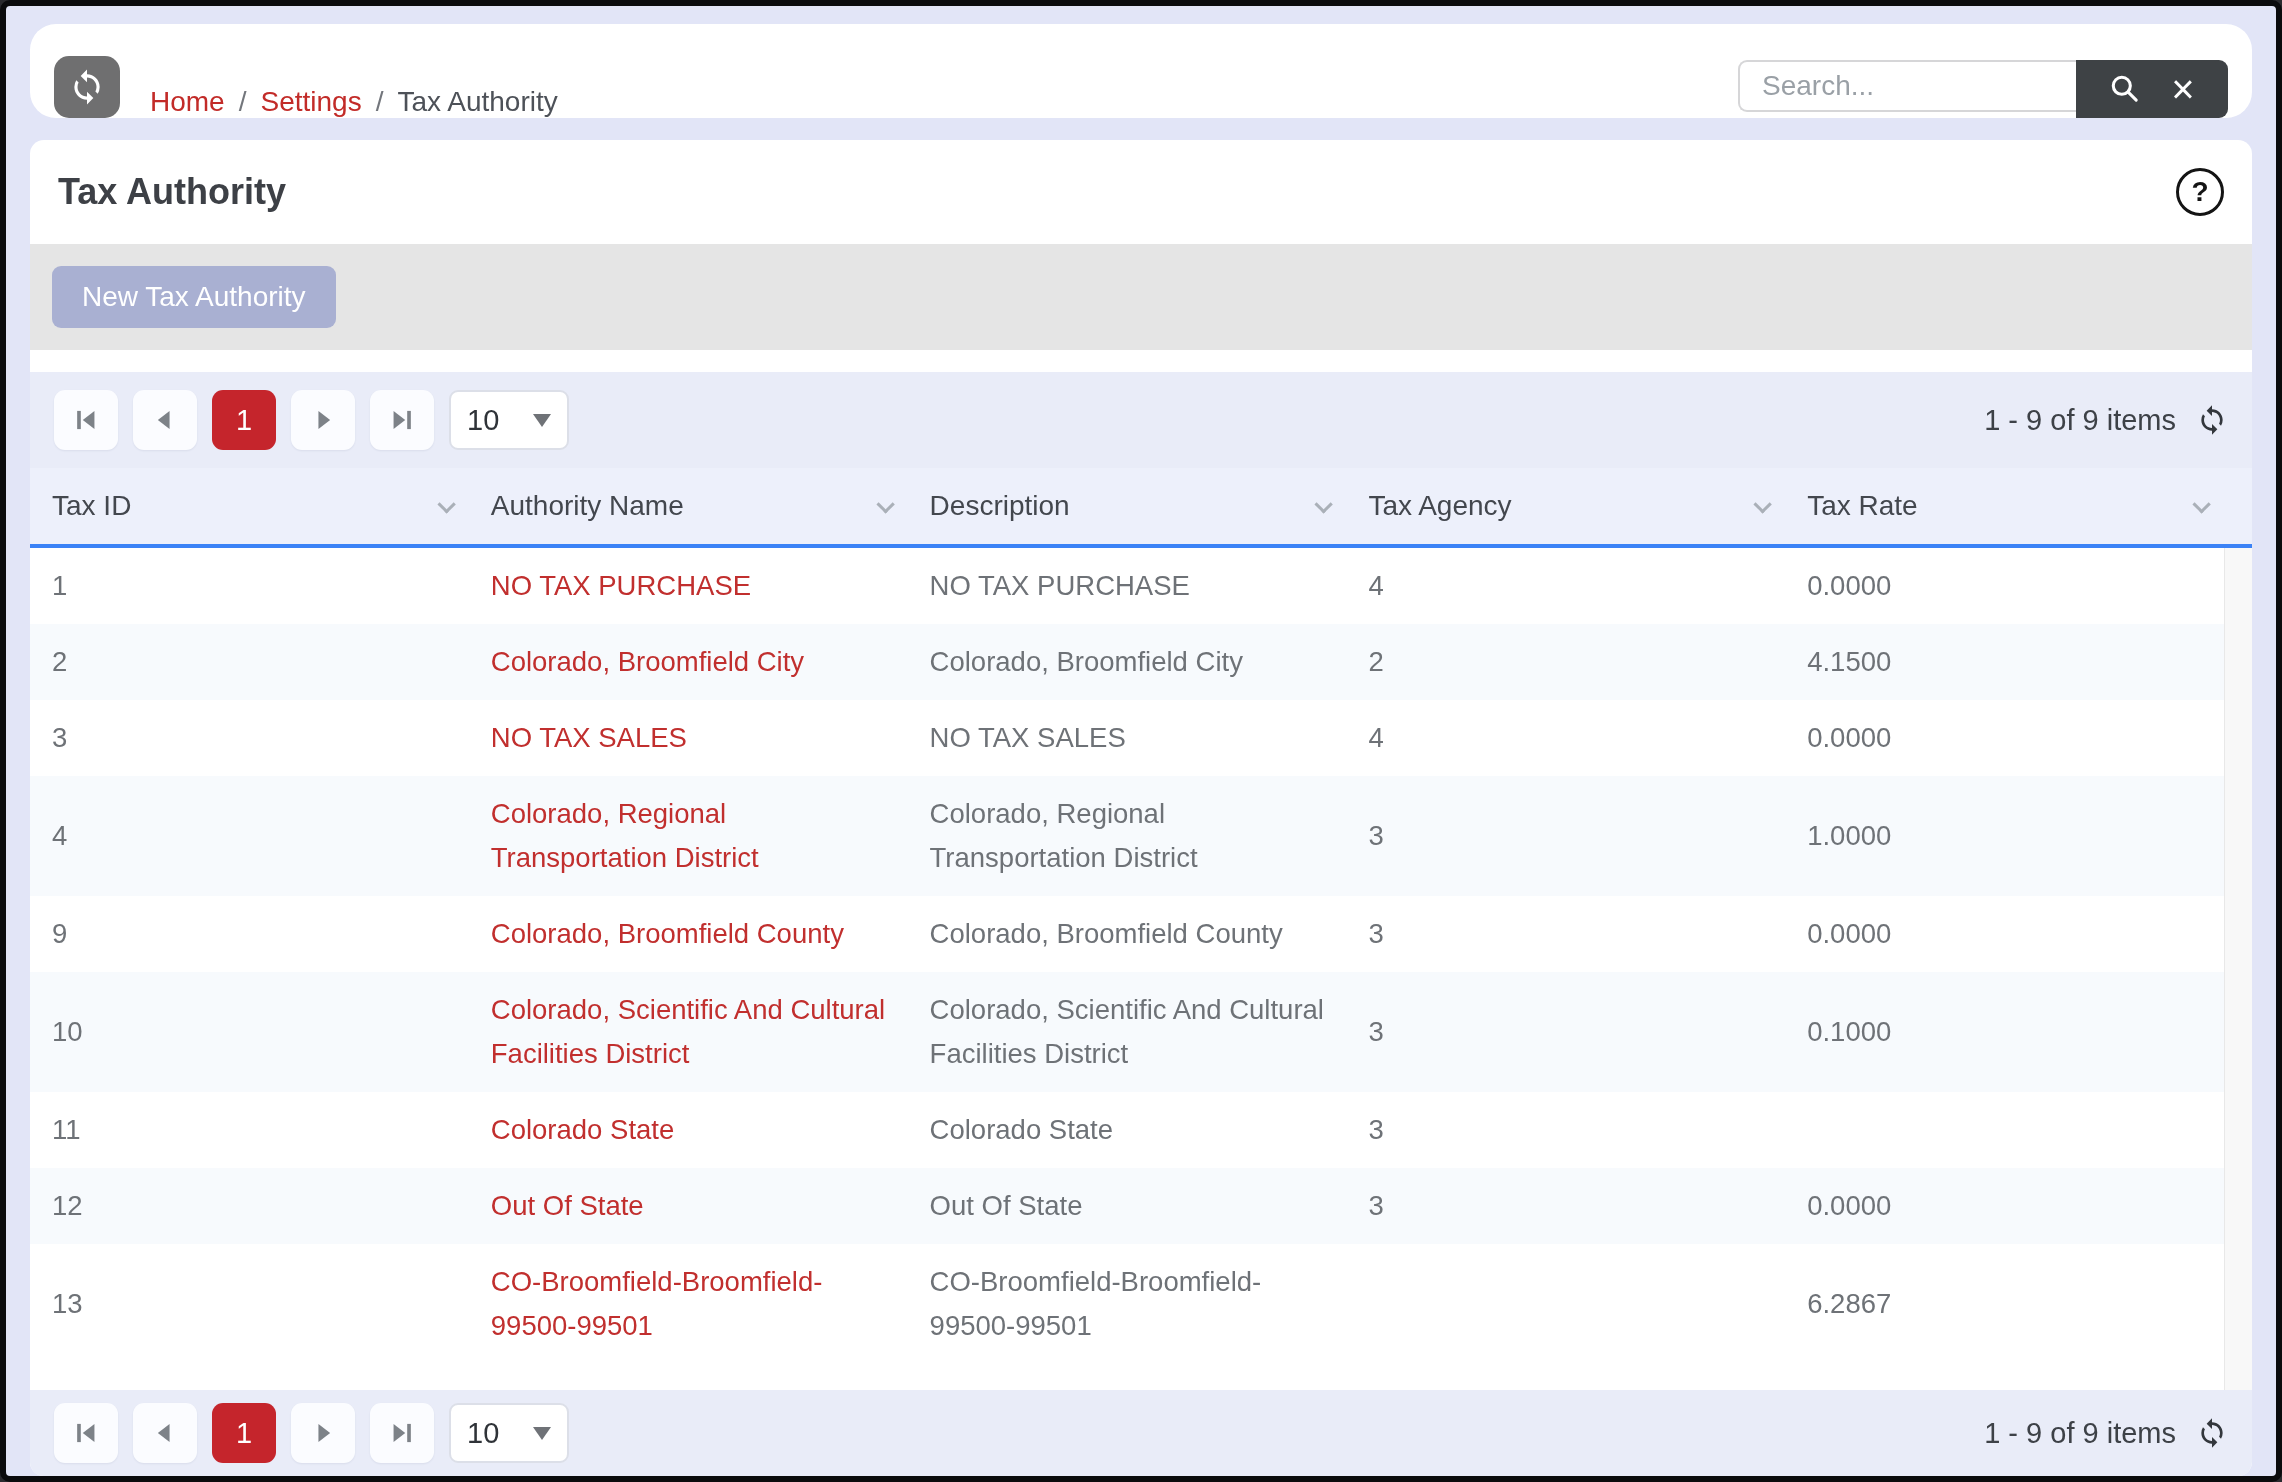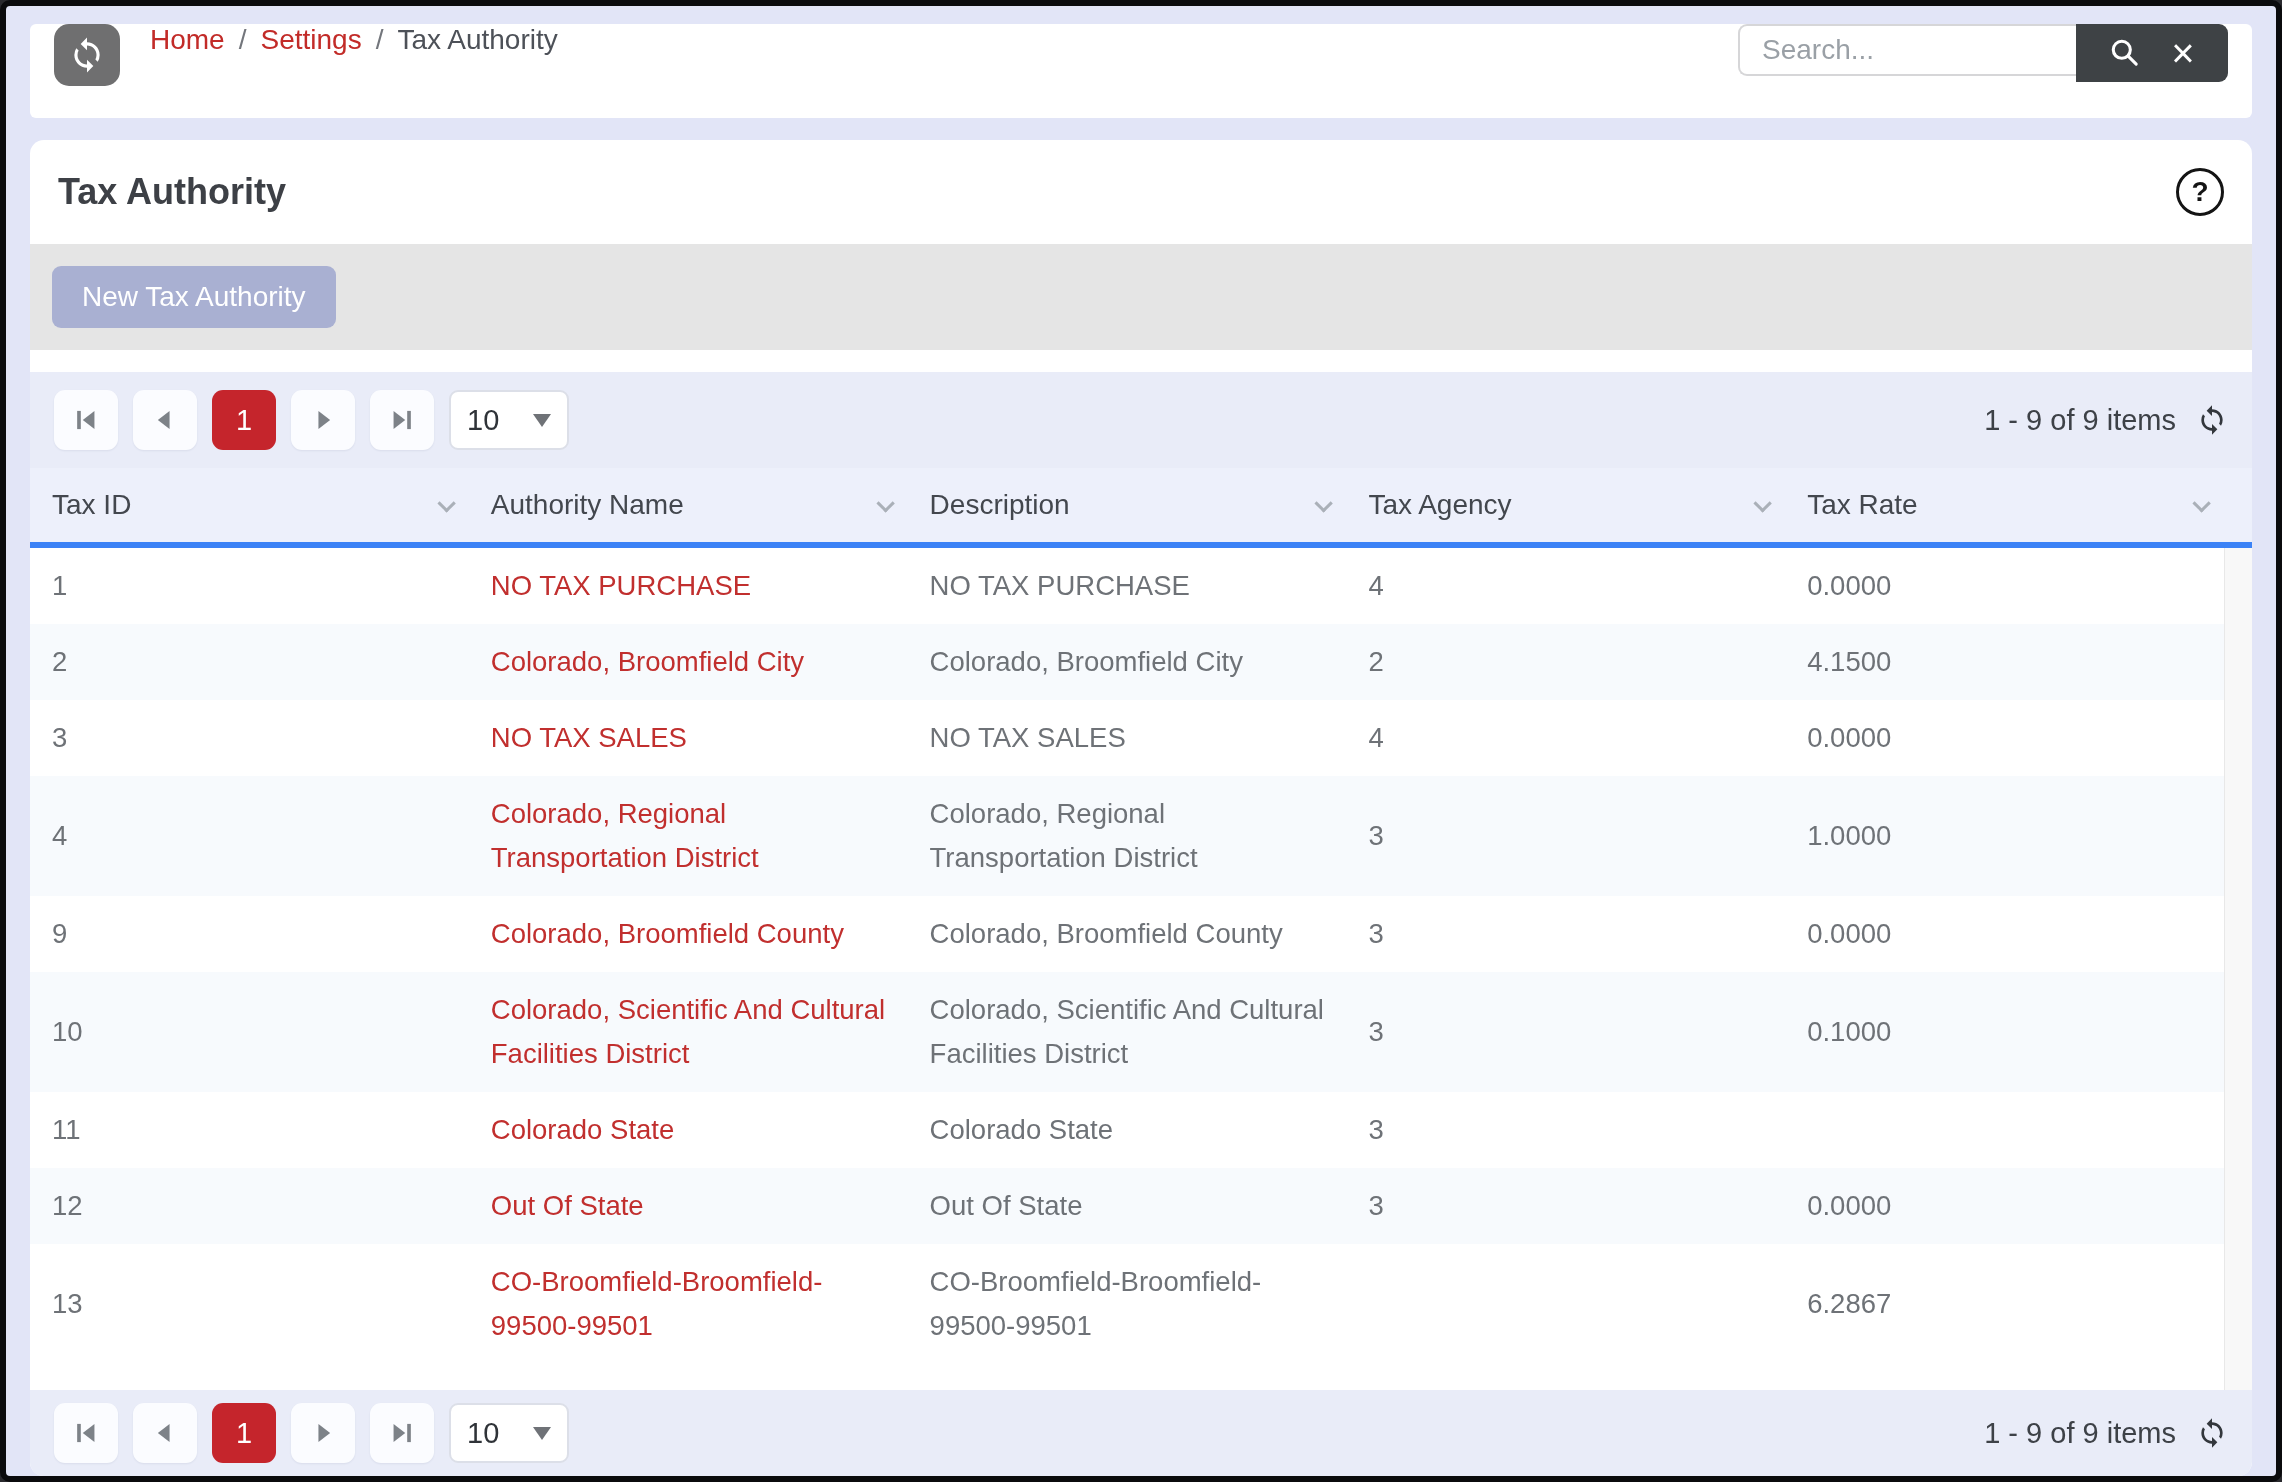--- a/index.html
+++ b/index.html
@@ -7,22 +7,22 @@
   .viewport{
     width:2282px;height:1482px;
     border:6px solid #0b0b0d;border-radius:10px;
     background:#e2e5f7;
     font-family:"Liberation Sans","DejaVu Sans",sans-serif;
     overflow:hidden;
     position:relative;
   }
   
   .topbar{
-    margin:18px 24px 0 24px;height:94px;background:#ffffff;border-radius:6px;
-    display:flex;align-items:flex-start;padding:0 24px;gap:30px;
+    margin:18px 24px 0 24px;height:94px;background:#ffffff;border-radius:26px;
+    display:flex;align-items:flex-end;padding:0 24px;gap:30px;
   }
   .refresh-btn{
     width:66px;height:62px;background:#6f6f70;border:none;border-radius:15px;
     display:flex;align-items:center;justify-content:center;cursor:pointer;flex:0 0 auto;
   }
   .refresh-btn svg{width:38px;height:38px;fill:#ffffff;}
   .breadcrumb{display:flex;align-items:center;gap:14px;font-size:28px;}
   .crumb-link{color:#c22b28;text-decoration:none;}
   .crumb-sep{color:#73767c;}
   .crumb-current{color:#4d5158;}
@@ -84,21 +84,21 @@
     display:flex;align-items:center;justify-content:space-between;padding:0 16px;cursor:pointer;
   }
   .pagesize .val{font-size:29px;color:#2f3338;}
   .tri-down{width:0;height:0;border-left:9px solid transparent;border-right:9px solid transparent;border-top:13px solid #6f7277;}
   .items-group{margin-left:auto;display:flex;align-items:center;gap:20px;}
   .items-text{font-size:29px;color:#3d4147;}
   .items-refresh{background:none;border:none;padding:0;cursor:pointer;display:flex;align-items:center;}
   .items-refresh svg{width:32px;height:32px;fill:#33373d;}
   
   .thead{
-    flex:0 0 auto;height:80px;background:#edf0fb;border-bottom:6px solid #3b82f6;
+    flex:0 0 auto;height:80px;background:#edf0fb;border-bottom:4px solid #3b82f6;
     display:grid;grid-template-columns:repeat(5,1fr);padding-right:28px;
   }
   .th{
     display:flex;align-items:center;justify-content:space-between;
     padding:0 18px 0 22px;font-size:28px;color:#43474e;font-weight:500;cursor:pointer;
   }
   .chev{
     width:13px;height:13px;border-right:3px solid #aab0b8;border-bottom:3px solid #aab0b8;
     transform:rotate(45deg) translateY(-3px);flex:0 0 auto;
   }

